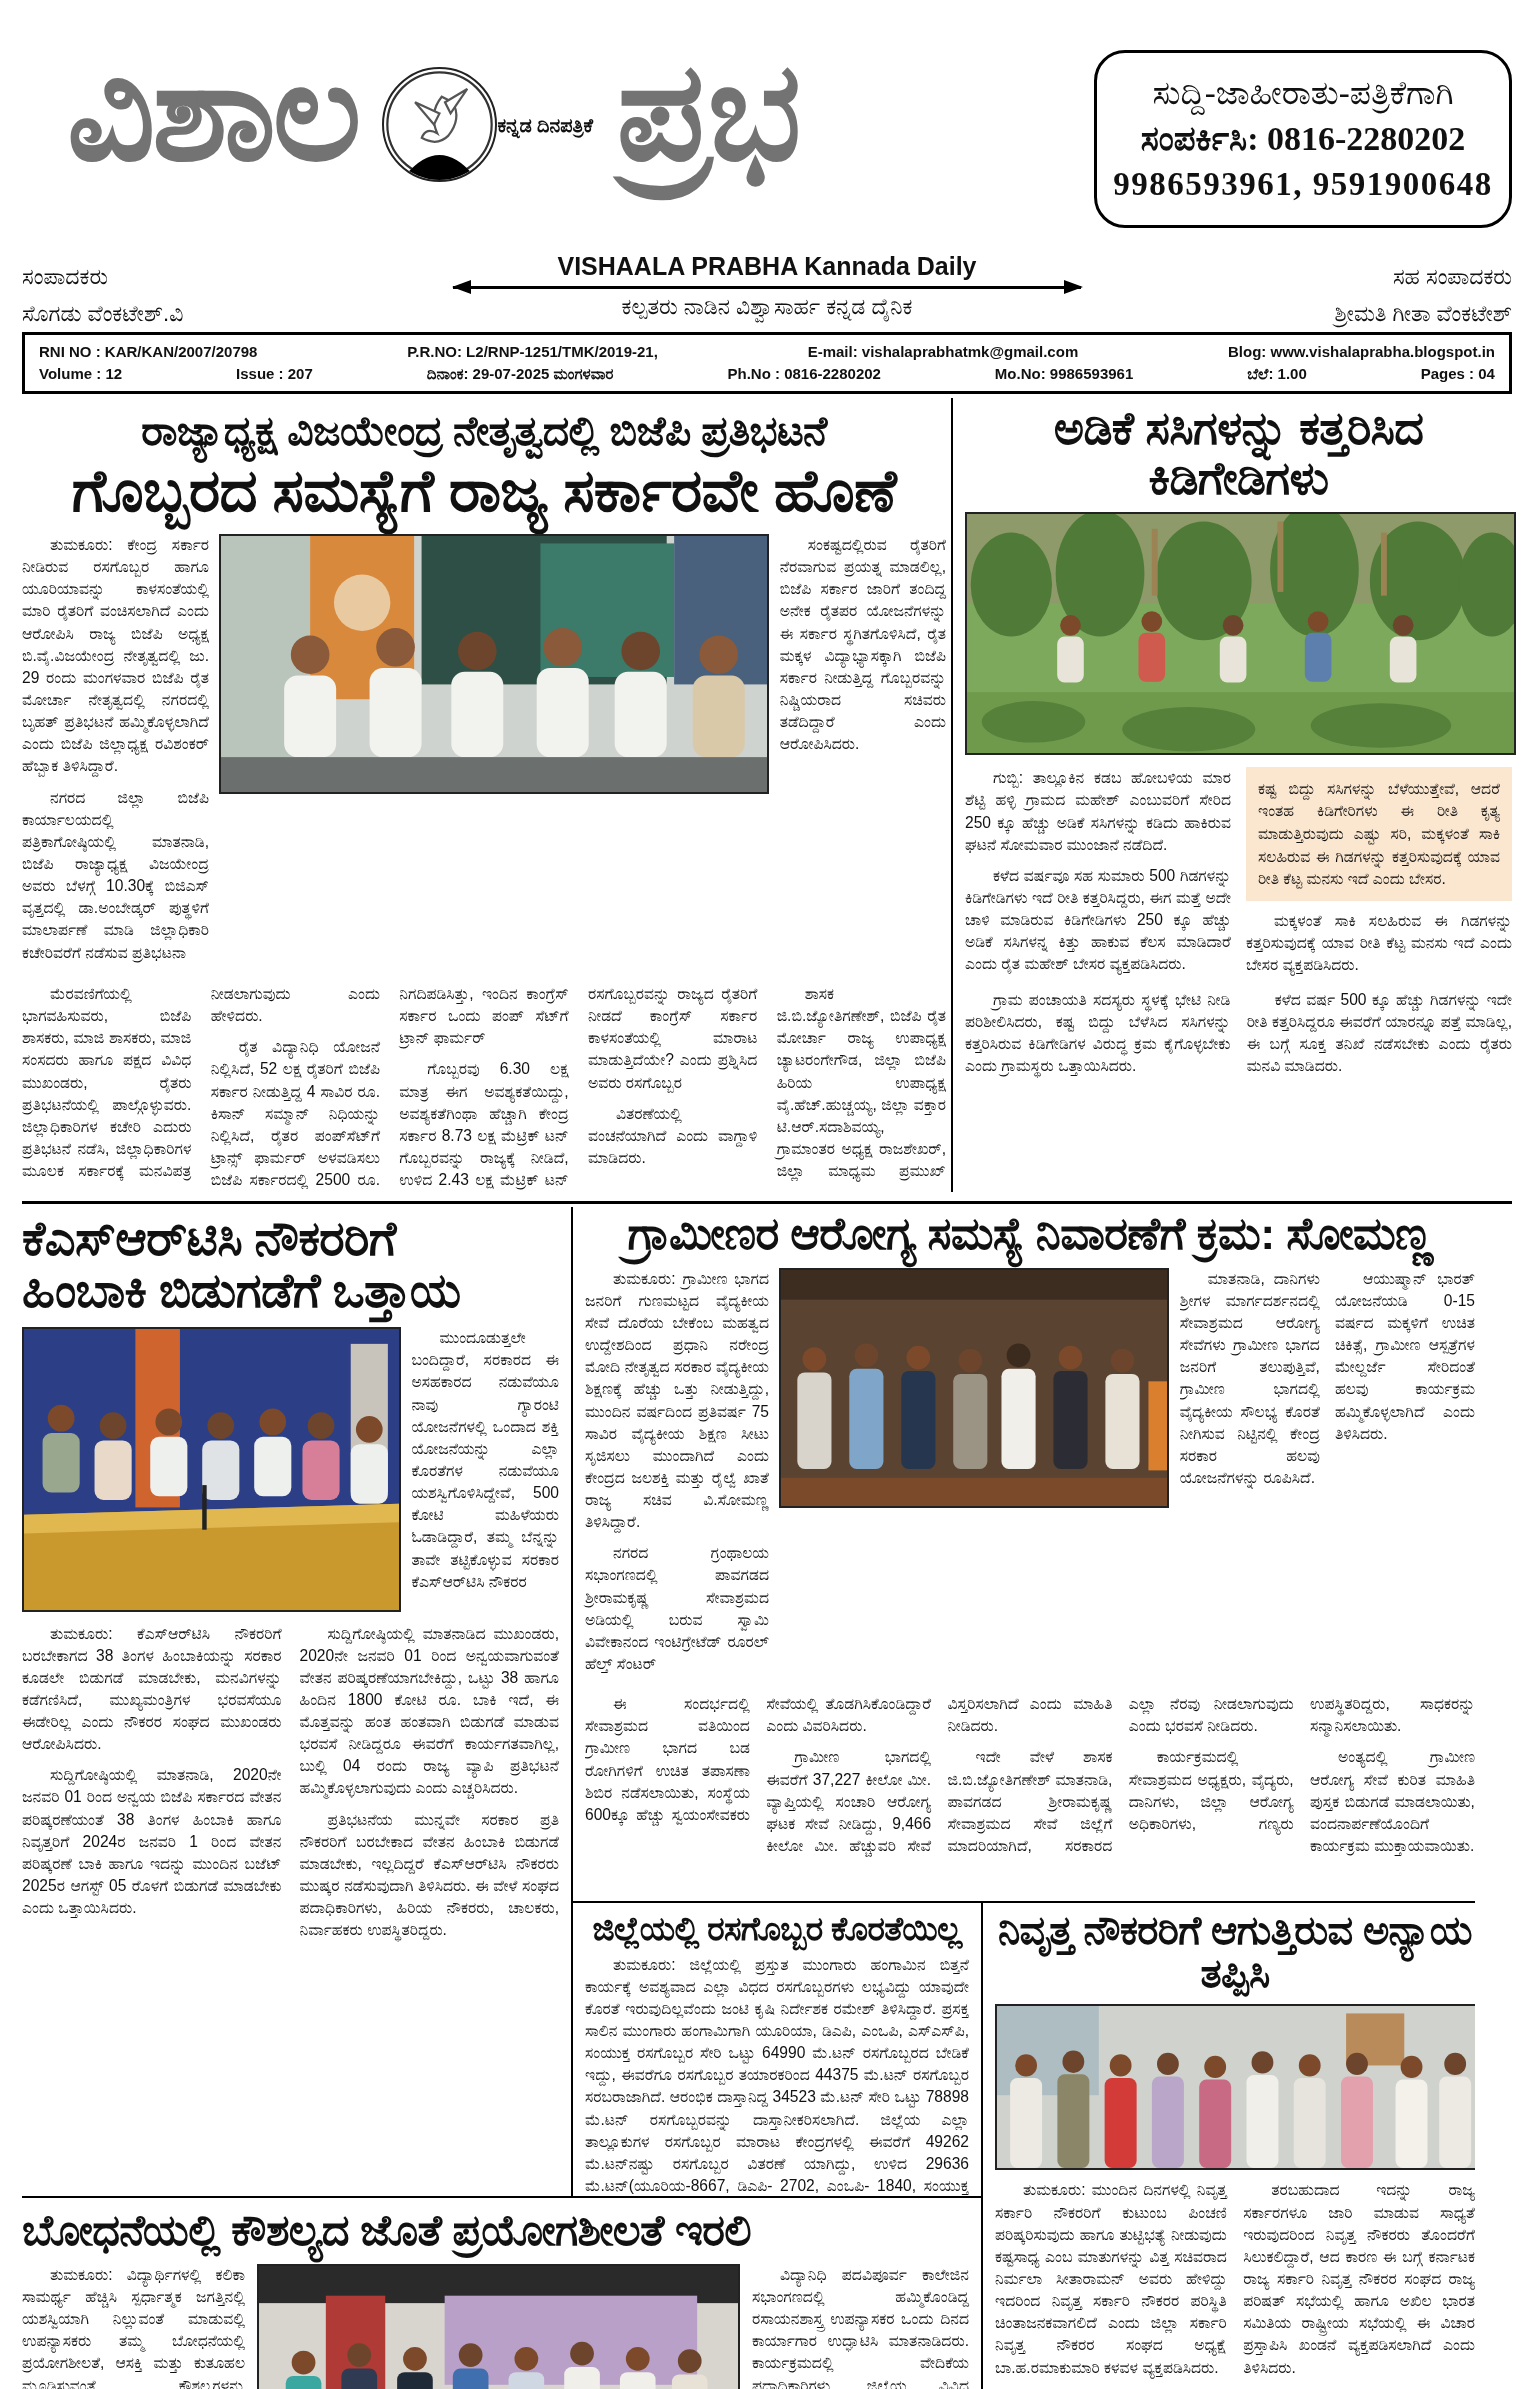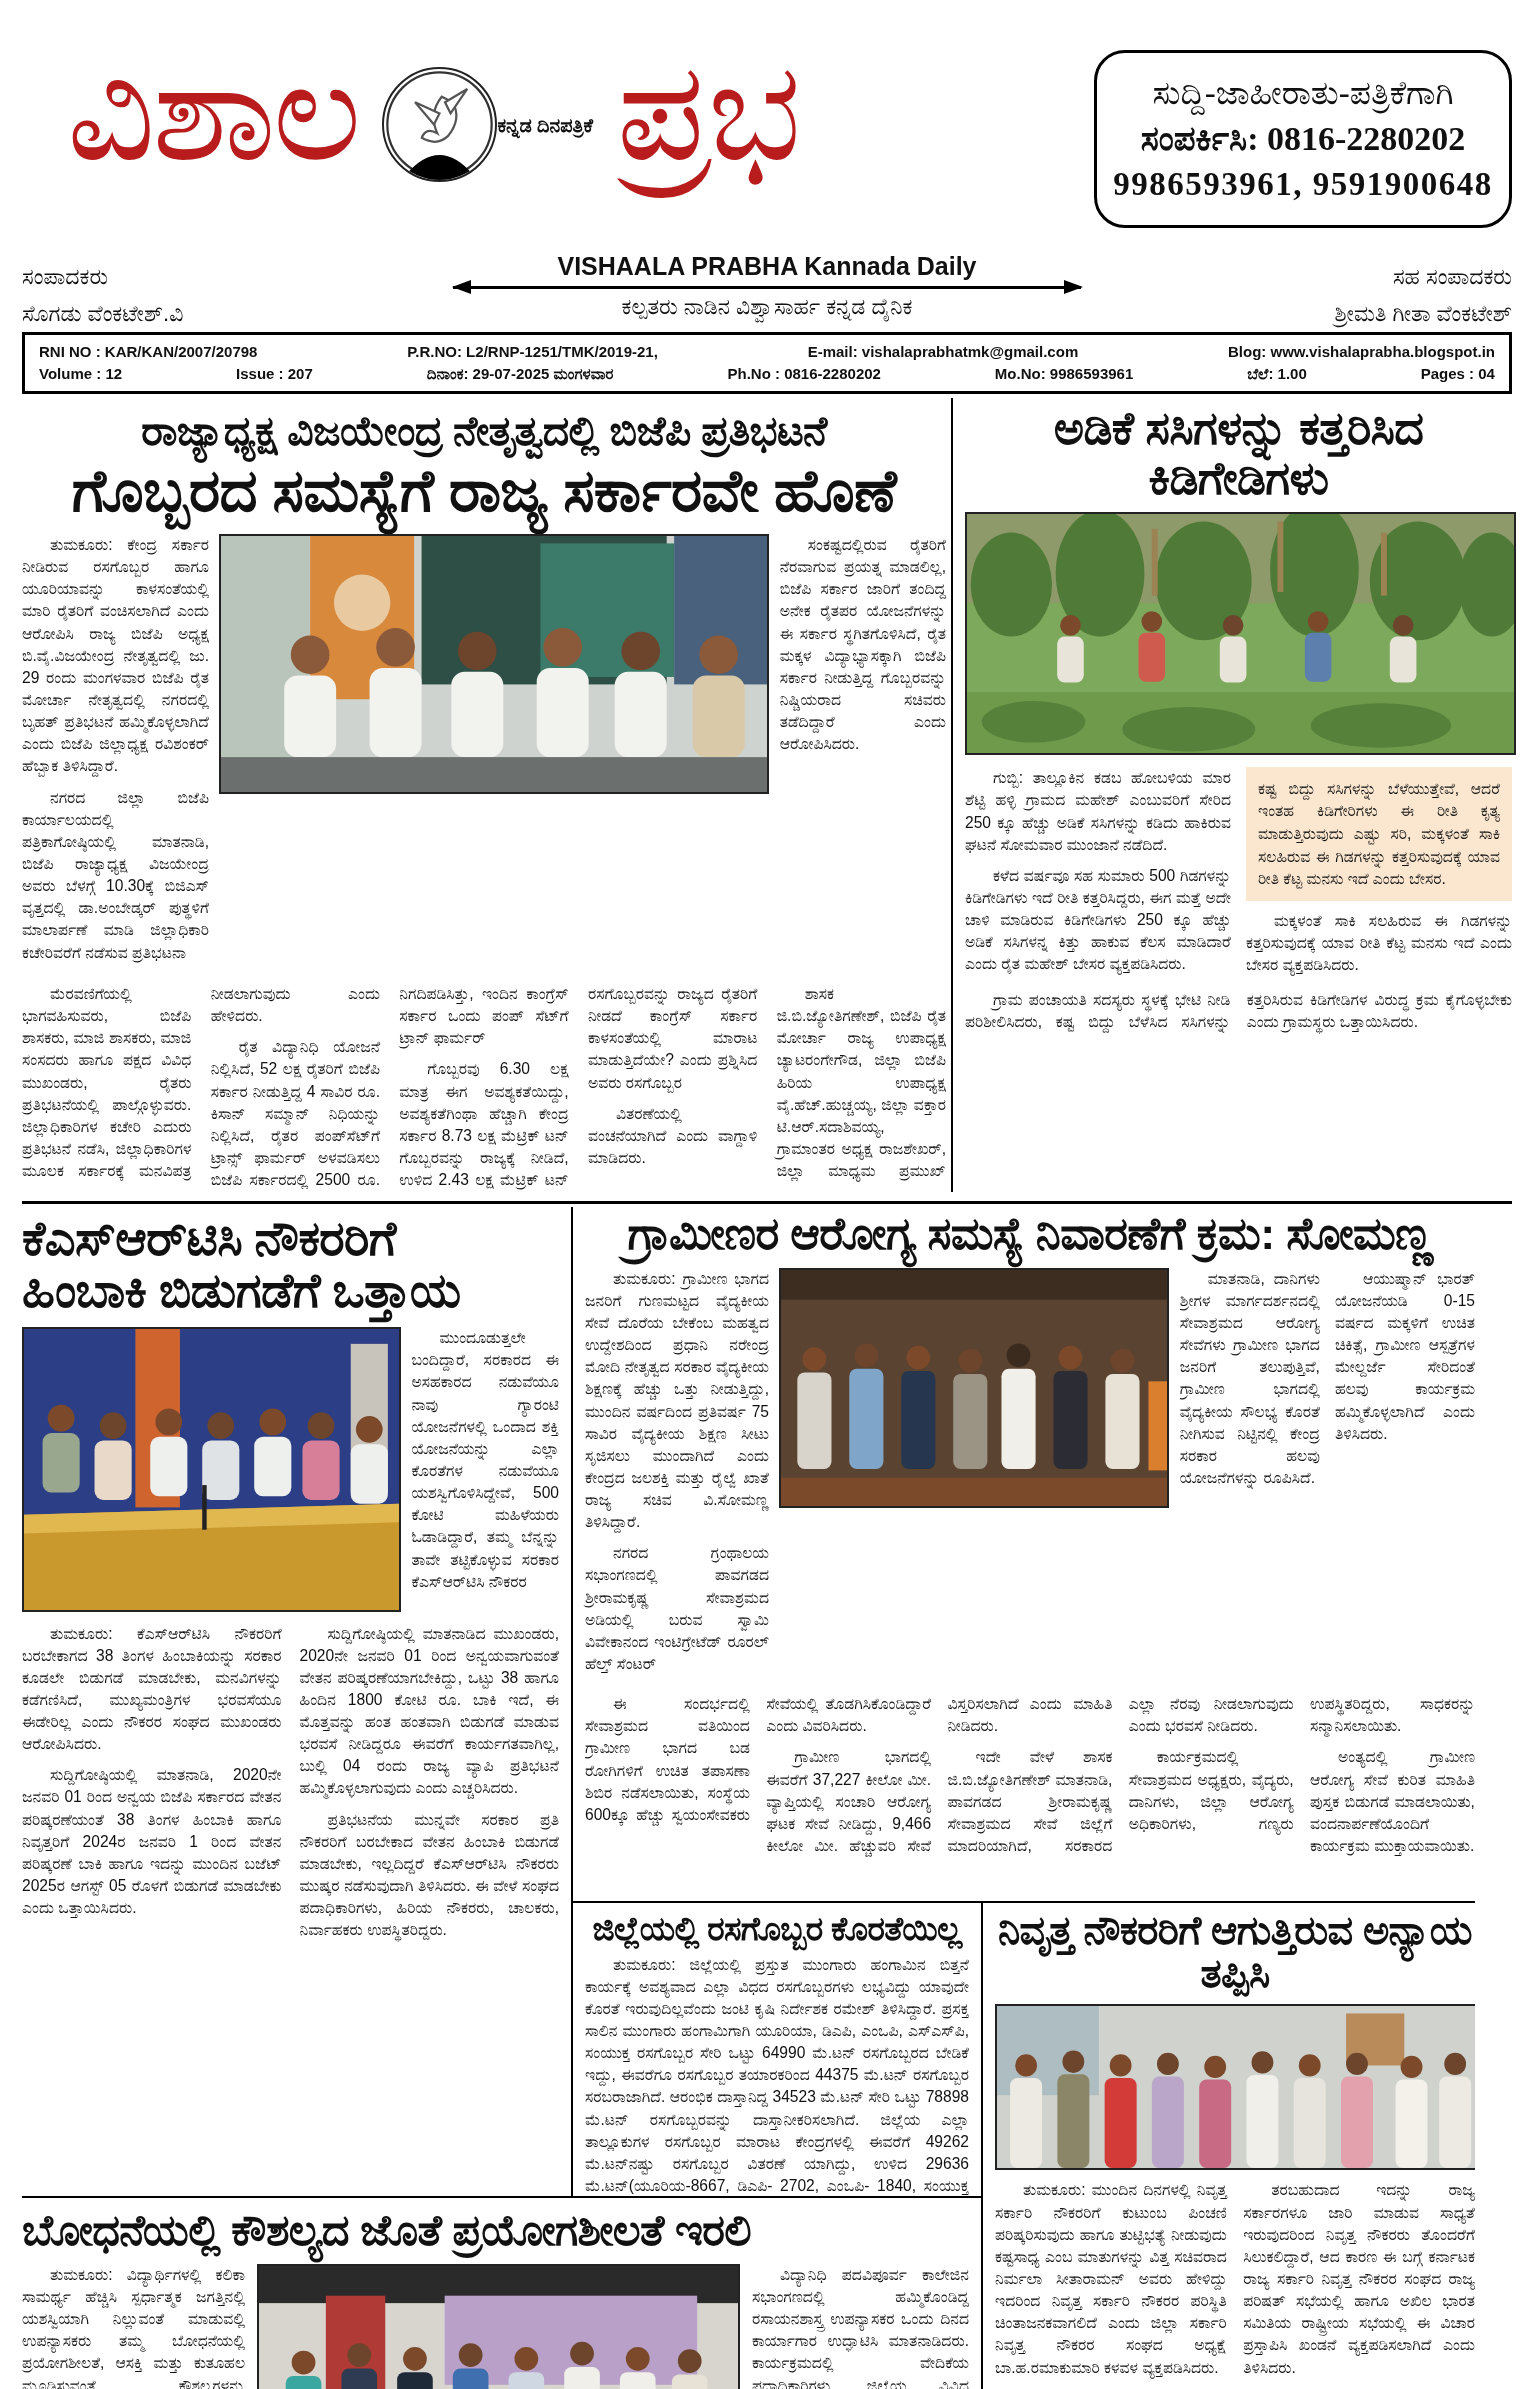--- a/index.html
+++ b/index.html
@@ -3,21 +3,21 @@
 <meta charset="utf-8">
 <style>
   html,body{margin:0;padding:0;background:#e8e8e8;}
   #page{position:relative;width:1534px;height:2389px;margin:0 auto;background:#ffffff;
         font-family:"Liberation Sans","DejaVu Sans",sans-serif;color:#111;overflow:hidden;}
   .inner{padding:0 22px;}
 
   
   .masthead{position:relative;height:252px;}
   .mast-title{position:absolute;left:67px;top:45px;display:flex;align-items:flex-end;gap:19.3px;}
-  .mast-word{font-size:137px;line-height:1;font-weight:normal;letter-spacing:-3px;color:#b91c1c;
+  .mast-word{font-size:137px;line-height:1;font-weight:bold;letter-spacing:-3px;color:#737373;
              font-family:"Liberation Serif","DejaVu Serif",serif;}
   .logo-wrap{display:flex;align-items:center;margin:0 4.5px;}
   .logo-circle{width:111px;height:111px;border-radius:50%;border:2.2px solid #222;position:relative;overflow:hidden;background:#fff;}
   .logo-caption{font-size:19.3px;font-weight:bold;margin-top:3px;}
   .contact-box{position:absolute;right:22px;top:50px;width:412px;height:172px;border:3.7px solid #000;border-radius:31px;
                display:flex;flex-direction:column;justify-content:center;align-items:center;gap:7.4px;
                font-family:"Liberation Serif","DejaVu Serif",serif;}
   .contact-box .l1{font-size:33px;font-weight:normal;}
   .contact-box .l2{font-size:34px;font-weight:bold;}
   .contact-box .l3{font-size:33px;font-weight:bold;letter-spacing:1.5px;}
@@ -257,20 +257,21 @@
           </div>
           <div class="c">
             <div class="hl-box">ಕಷ್ಟ ಬಿದ್ದು ಸಸಿಗಳನ್ನು ಬೆಳೆಯುತ್ತೇವೆ, ಆದರೆ ಇಂತಹ ಕಿಡಿಗೇರಿಗಳು ಈ ರೀತಿ ಕೃತ್ಯ ಮಾಡುತ್ತಿರುವುದು ಎಷ್ಟು ಸರಿ, ಮಕ್ಕಳಂತೆ ಸಾಕಿ ಸಲಹಿರುವ ಈ ಗಿಡಗಳನ್ನು ಕತ್ತರಿಸುವುದಕ್ಕೆ ಯಾವ ರೀತಿ ಕೆಟ್ಟ ಮನಸು ಇದೆ ಎಂದು ಬೇಸರ.</div>
             <div class="btxt">
                 <p>ಮಕ್ಕಳಂತೆ ಸಾಕಿ ಸಲಹಿರುವ ಈ ಗಿಡಗಳನ್ನು ಕತ್ತರಿಸುವುದಕ್ಕೆ ಯಾವ ರೀತಿ ಕೆಟ್ಟ ಮನಸು ಇದೆ ಎಂದು ಬೇಸರ ವ್ಯಕ್ತಪಡಿಸಿದರು.</p>
               </div>
           </div>
         </div>
         <div class="areca-bottom btxt">
           <p>ಗ್ರಾಮ ಪಂಚಾಯತಿ ಸದಸ್ಯರು ಸ್ಥಳಕ್ಕೆ ಭೇಟಿ ನೀಡಿ ಪರಿಶೀಲಿಸಿದರು, ಕಷ್ಟ ಬಿದ್ದು ಬೆಳೆಸಿದ ಸಸಿಗಳನ್ನು ಕತ್ತರಿಸಿರುವ ಕಿಡಿಗೇಡಿಗಳ ವಿರುದ್ಧ ಕ್ರಮ ಕೈಗೊಳ್ಳಬೇಕು ಎಂದು ಗ್ರಾಮಸ್ಥರು ಒತ್ತಾಯಿಸಿದರು.</p>
+          <p>ಕಳೆದ ವರ್ಷ 500 ಕ್ಕೂ ಹೆಚ್ಚು ಗಿಡಗಳನ್ನು ಇದೇ ರೀತಿ ಕತ್ತರಿಸಿದ್ದರೂ ಈವರೆಗೆ ಯಾರನ್ನೂ ಪತ್ತೆ ಮಾಡಿಲ್ಲ, ಈ ಬಗ್ಗೆ ಸೂಕ್ತ ತನಿಖೆ ನಡೆಸಬೇಕು ಎಂದು ರೈತರು ಮನವಿ ಮಾಡಿದರು.</p>
         </div>
       </div>
     </div>
 
     <div class="grid2">
 
       <div class="art-ksrtc">
         <div class="headline">
           <div>ಕೆಎಸ್ಆರ್‌ಟಿಸಿ ನೌಕರರಿಗೆ</div>
           <div>ಹಿಂಬಾಕಿ ಬಿಡುಗಡೆಗೆ ಒತ್ತಾಯ</div>

